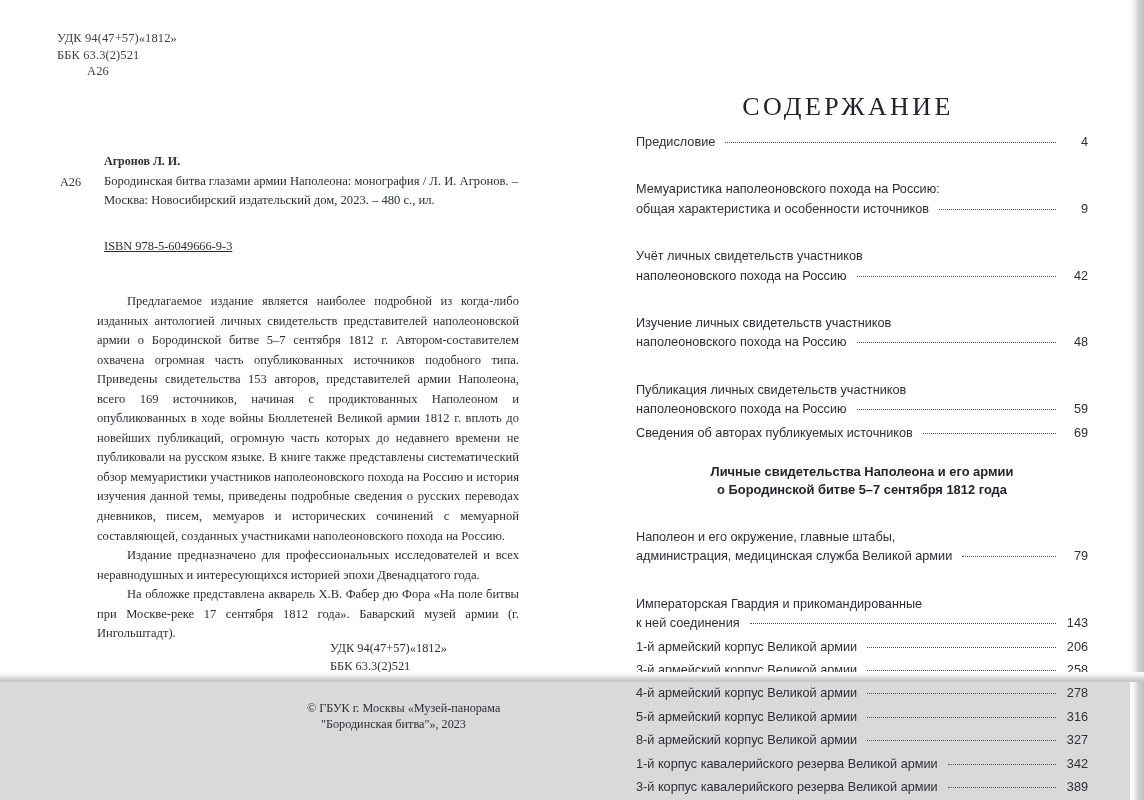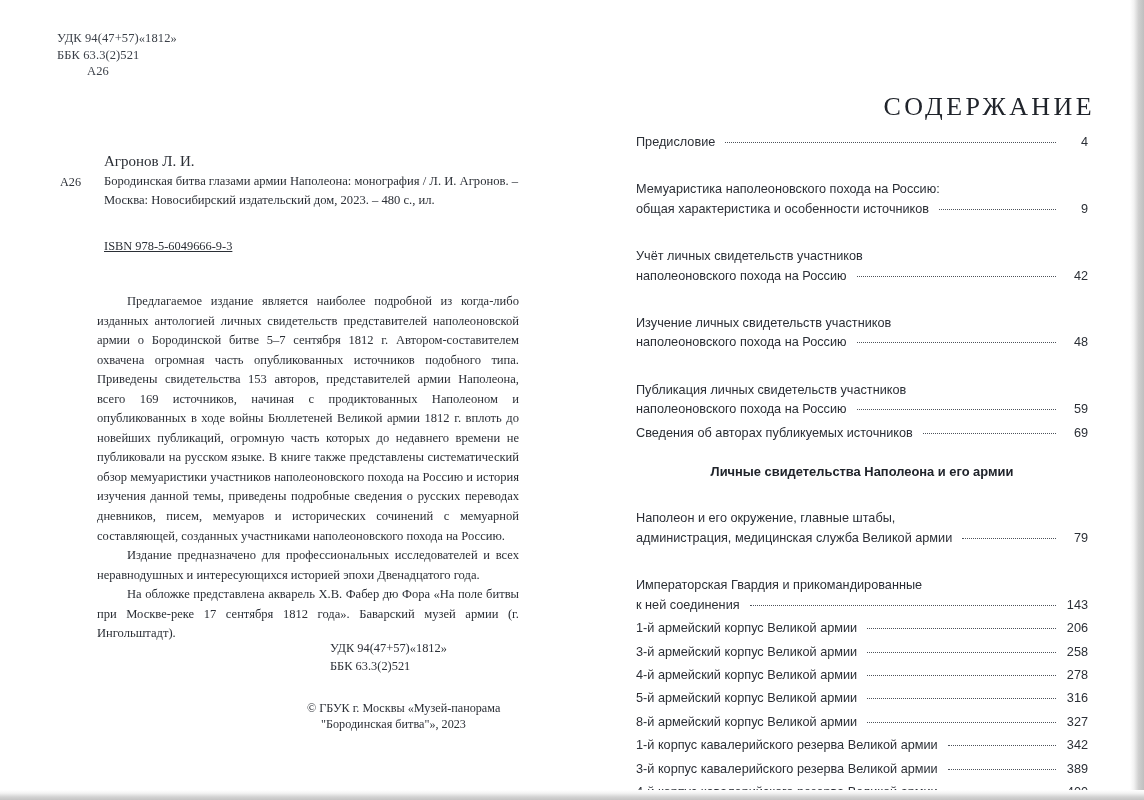--- a/index.html
+++ b/index.html
@@ -12,21 +12,21 @@
     width: 1144px;
     height: 800px;
     overflow: hidden;
     font-family: "Liberation Serif", "DejaVu Serif", serif;
     color: #2b2f36;
   }
 
   #spread {
     position: relative;
     width: 1144px;
-    height: 800px;
+    height: 682px;
     background: #ffffff;
     box-sizing: border-box;
     padding-left: 26px;
   }
 
   
   .edge-right {
     position: absolute;
     top: 0;
     right: 0;
@@ -74,22 +74,22 @@
     font-size: 12.6px;
     line-height: 19.6px;
   }
   .biblio-grid {
     display: grid;
     grid-template-columns: 40px 1fr;
     column-gap: 4px;
   }
   .biblio-author {
     grid-column: 2;
-    font-weight: normal;
-    font-size: 15px;
+    font-weight: bold;
+    font-size: 12px;
   }
   .biblio-code {
     grid-column: 1;
     font-size: 12.2px;
     padding-top: 1px;
   }
   .biblio-body {
     grid-column: 2;
   }
   .biblio-isbn {
@@ -138,24 +138,24 @@
   .page-right {
     position: absolute;
     left: 572px;
     top: 0;
     width: 572px;
     height: 800px;
   }
 
   .toc-title {
     position: absolute;
-    left: 3px;
+    left: 16px;
     top: 92px;
     width: 520px;
-    text-align: right;
+    text-align: center;
     font-size: 26px;
     letter-spacing: 3.4px;
     font-family: "Liberation Serif", "DejaVu Serif", serif;
     color: #20242b;
   }
 
   .toc {
     position: absolute;
     left: 64px;
     top: 133px;
@@ -300,20 +300,21 @@
             <div class="toc-lead-line">
               <span class="toc-label">Сведения об авторах публикуемых источников</span>
               <span class="toc-dots"></span>
               <span class="toc-page">69</span>
             </div>
           </div>
         </div>
 
       <div class="toc-section-head">
         <span class="sh-line">Личные свидетельства Наполеона и его армии</span>
+        <span class="sh-line">о Бородинской битве 5–7 сентября 1812 года</span>
       </div>
 
       <div id="toc-bottom">
           <div class="toc-entry">
             <div class="toc-label upper-line">Наполеон и его окружение, главные штабы,</div>
             <div class="toc-lead-line">
               <span class="toc-label">администрация, медицинская служба Великой армии</span>
               <span class="toc-dots"></span>
               <span class="toc-page">79</span>
             </div>

